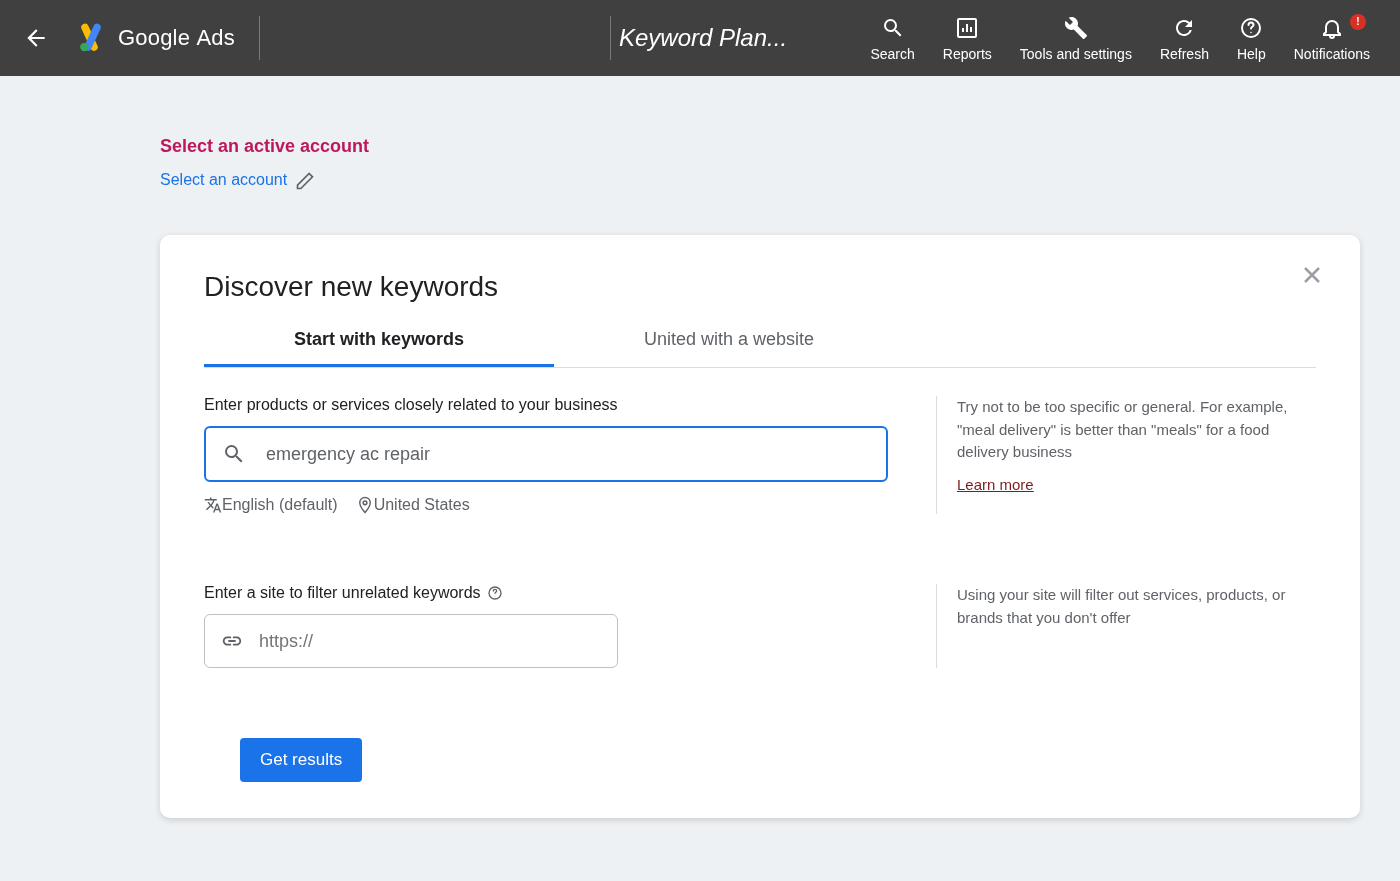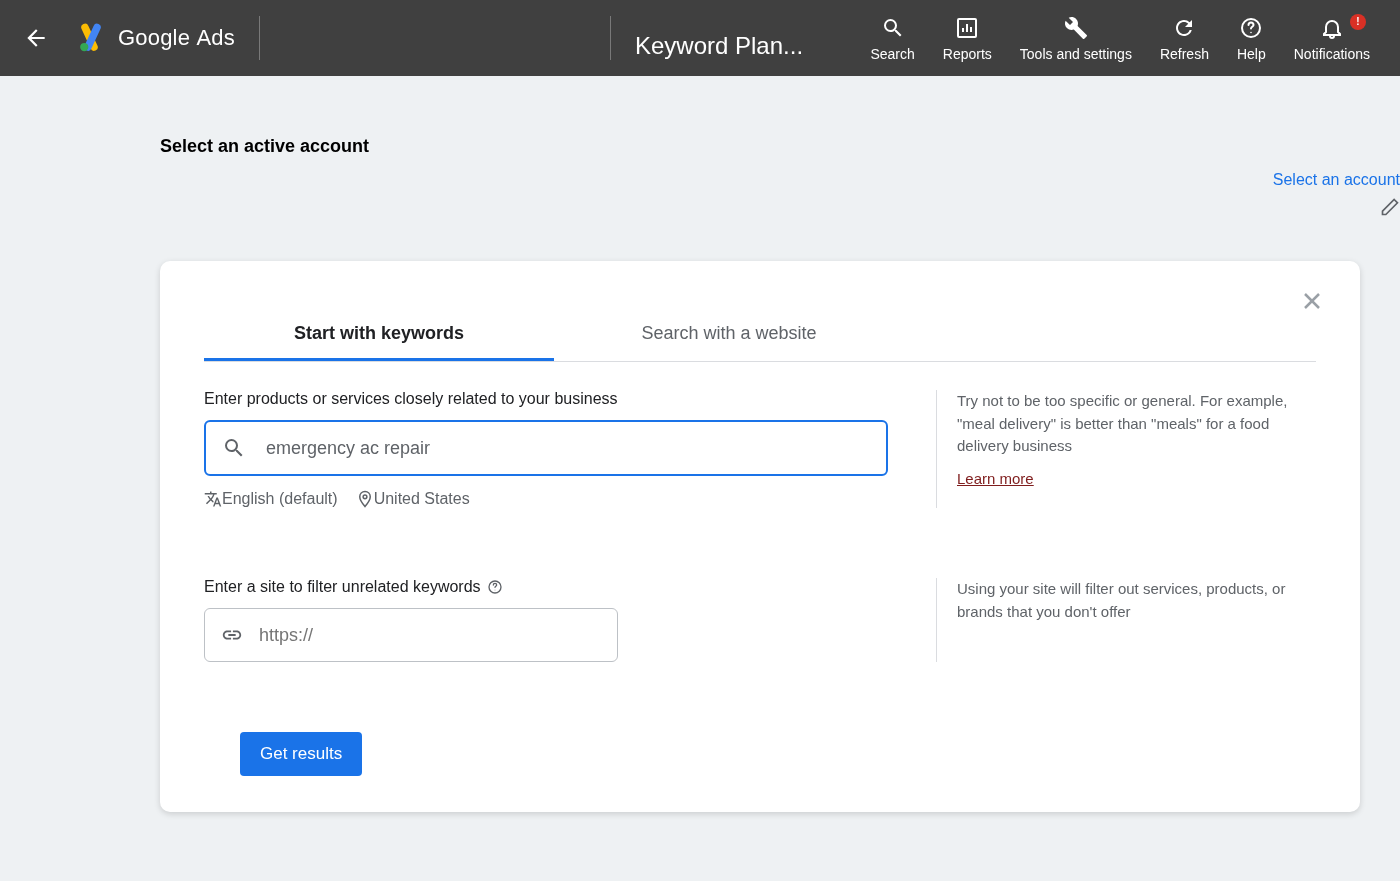--- a/index.html
+++ b/index.html
@@ -13,41 +13,41 @@
     align-items: center;
     padding: 0 16px;
     color: white;
   }
   .back-arrow { width: 40px; display: flex; align-items: center; justify-content: center; cursor: pointer; margin-right: 20px; }
   .logo-wrap { display: flex; align-items: center; gap: 12px; padding-right: 24px; border-right: 1px solid rgba(255,255,255,0.3); height: 44px; }
   .logo-text { font-size: 22px; letter-spacing: 0.2px; }
   .logo-text strong { font-weight: 500; }
   .logo-text span { font-weight: 300; }
 
-  .header-title-wrap { margin-left: 350px; padding-left: 24px; border-left: 1px solid rgba(255,255,255,0.3); height: 44px; display: flex; align-items: flex-end; }
+  .header-title-wrap { margin-left: 350px; padding-left: 8px; border-left: 1px solid rgba(255,255,255,0.3); height: 44px; display: flex; align-items: center; font-style: italic; }
   .header-title { font-size: 24px; font-weight: 400; white-space: nowrap; max-width: 190px; overflow: hidden; text-overflow: ellipsis; }
 
   .header-actions { margin-left: auto; display: flex; gap: 0; }
   .header-action {
     display: flex; flex-direction: column; align-items: center; justify-content: center;
     padding: 0 14px; cursor: pointer; position: relative;
   }
   .header-action .icon { height: 28px; display: flex; align-items: center; justify-content: center; }
   .header-action .label { font-size: 14px; font-weight: 500; margin-top: 4px; text-align: center; line-height: 1.2; }
   .notif-dot {
     position: absolute; top: 0; right: 18px;
     background: #d93025; width: 16px; height: 16px; border-radius: 8px;
     display: flex; align-items: center; justify-content: center;
     font-size: 10px; font-weight: bold;
   }
 
   
   .content { padding: 60px 0 0 160px; }
-  .account-heading { font-size: 18px; font-weight: 700; color: #000000; margin-bottom: 14px; }
-  .account-link-row { display: flex; align-items: flex-end; gap: 8px; flex-direction: column; }
+  .account-heading { font-size: 18px; font-weight: 700; color: #be185d; margin-bottom: 14px; }
+  .account-link-row { display: flex; align-items: flex-start; gap: 8px; }
   .account-link { color: #1a73e8; font-size: 16px; }
   .pencil { color: #5f6368; }
 
   
   .card {
     background: white;
     border-radius: 10px;
     margin-top: 40px;
     width: 1200px;
     box-shadow: 0 2px 6px rgba(0,0,0,0.15);
@@ -218,30 +218,31 @@
   <div class="account-link-row">
     <a class="account-link">Select an account</a>
     <span class="pencil">
       <svg width="20" height="20" viewBox="0 0 24 24" fill="none" stroke="#5f6368" stroke-width="2">
           <path d="M17 3l4 4L7 21H3v-4L17 3z"></path>
         </svg>
     </span>
   </div>
 
   <div class="card">
+    <div class="card-title">Discover new keywords</div>
     <div class="close-btn">
       <svg width="24" height="24" viewBox="0 0 24 24" fill="none" stroke="#9aa0a6" stroke-width="2.5">
           <line x1="5" y1="5" x2="19" y2="19"></line>
           <line x1="19" y1="5" x2="5" y2="19"></line>
         </svg>
     </div>
 
     <div class="tabs">
       <div class="tab active">Start with keywords</div>
-      <div class="tab">Search with a website</div>
+      <div class="tab">United with a website</div>
     </div>
 
     
     <div class="form-section">
       <div class="form-left">
         <div class="field-label">Enter products or services closely related to your business</div>
 
         <div class="kw-input-wrap">
           <svg width="24" height="24" viewBox="0 0 24 24" fill="#5f6368">
               <path d="M15.5 14h-.79l-.28-.27A6.471 6.471 0 0016 9.5 6.5 6.5 0 109.5 16c1.61 0 3.09-.59 4.23-1.57l.27.28v.79l5 4.99L20.49 19l-4.99-5zm-6 0C7.01 14 5 11.99 5 9.5S7.01 5 9.5 5 14 7.01 14 9.5 11.99 14 9.5 14z"></path>

